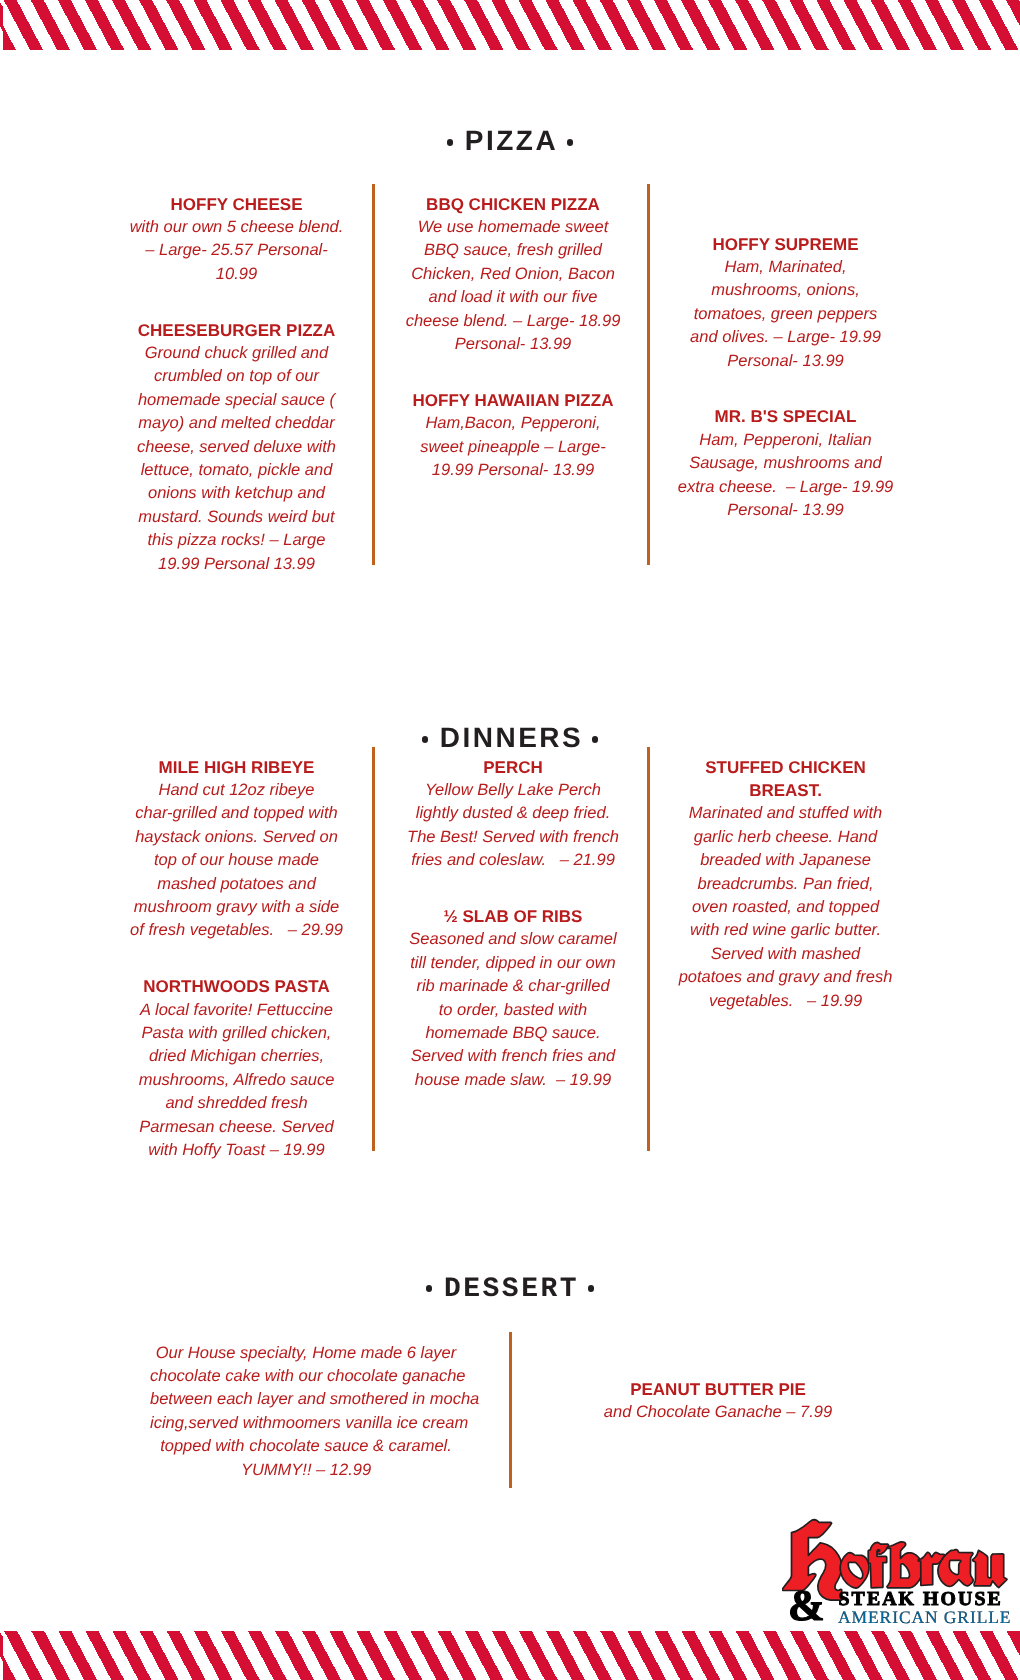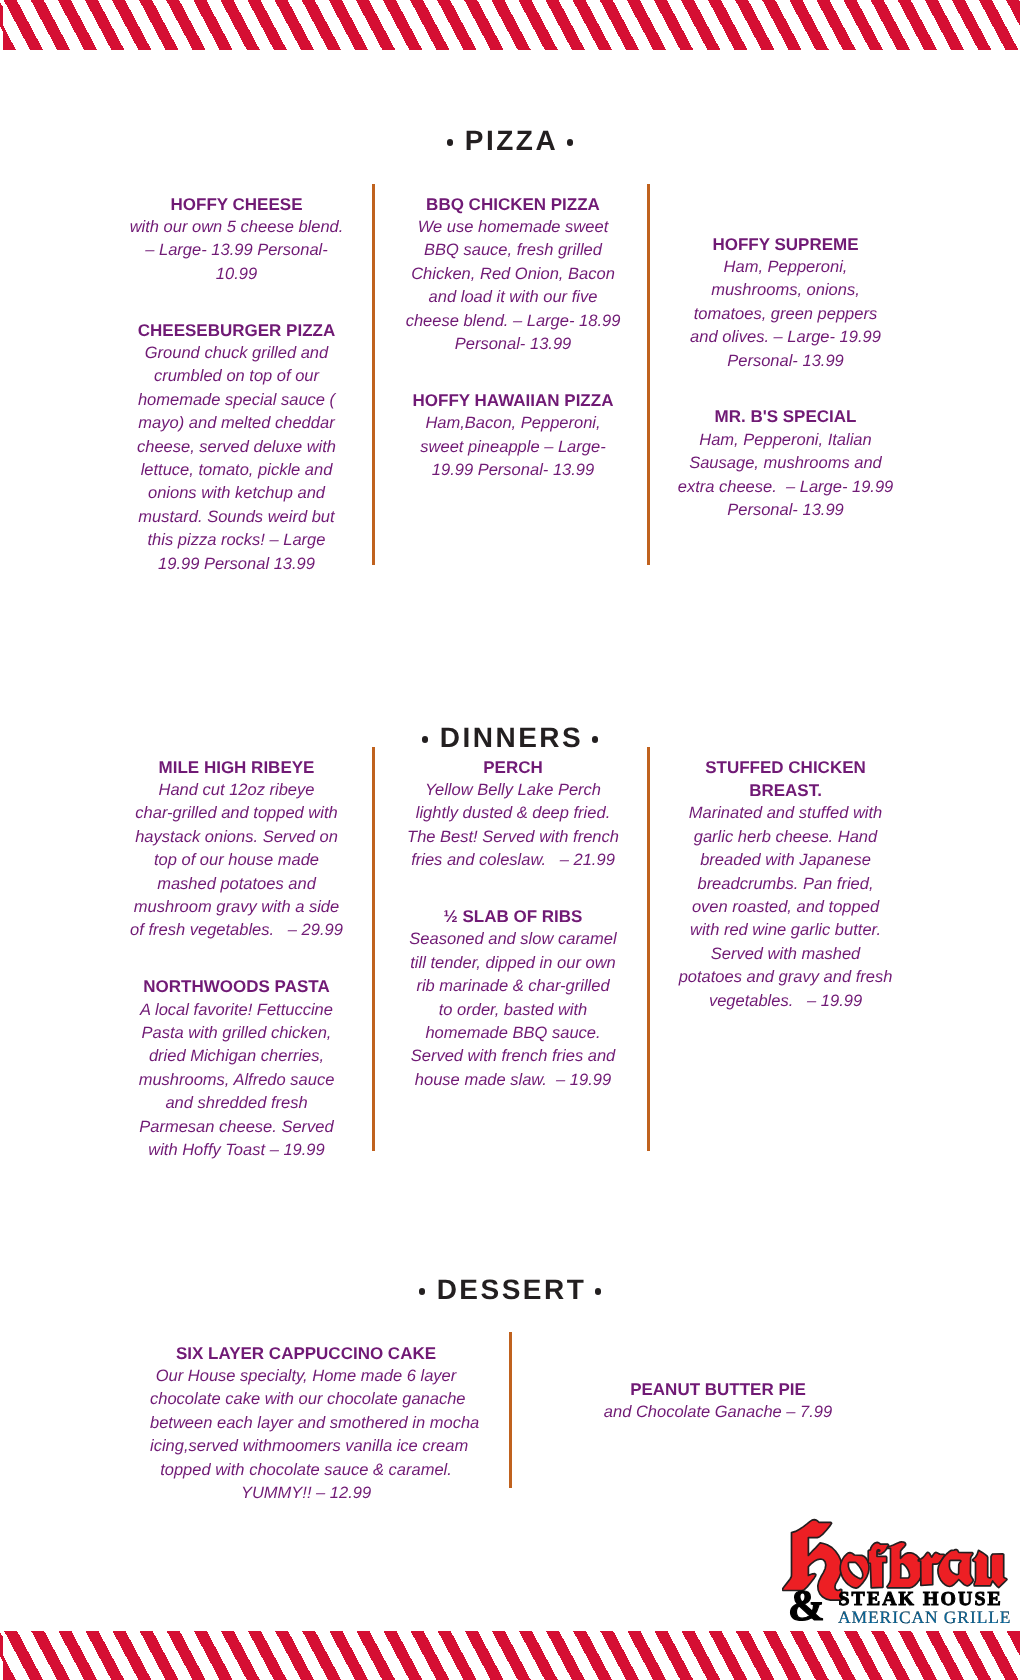--- a/index.html
+++ b/index.html
@@ -25,21 +25,21 @@
     line-height:28px;white-space:nowrap;}
   .section-head .bul{display:inline-block;width:6.6px;height:6.6px;
     border-radius:50%;background:#231f20;vertical-align:baseline;
     position:relative;top:-4px;
     font-size:0;letter-spacing:0;overflow:hidden;text-indent:-99px;}
   .section-head .bul.l{margin-right:11.5px;}
   .section-head .bul.r{margin-left:8.5px;}
   .section-head .word{display:inline-block;}
 
   
-  .col{position:absolute;text-align:center;color:#701a75;}
+  .col{position:absolute;text-align:center;color:#b91c1c;}
   .item{}
   .iname{font-size:17px;font-weight:bold;line-height:23.4px;}
   .idesc{font-size:16.5px;font-style:italic;line-height:23.4px;white-space:pre;}
   .iname{white-space:pre;}
   .item + .item{margin-top:32.4px;}
 
   
   .divider{position:absolute;width:2.7px;background:#c0621e;}
 
   
@@ -60,21 +60,21 @@
 <div class="page">
   <div class="stripe stripe-top"></div>
   <div class="stripe stripe-bottom"></div>
   <div class="section-head" style="top:127px;"><span class="bul l">•</span><span class="word">PIZZA</span><span class="bul r">•</span></div>
   <div class="divider" style="left:372.0px;top:184px;height:381px;"></div>
   <div class="divider" style="left:646.9px;top:184px;height:381px;"></div>
   <div class="col" style="left:122.5px;top:192.5px;width:228px;">
     <div class="item">
       <div class="iname">HOFFY CHEESE</div>
       <div class="idesc">with our own 5 cheese blend.</div>
-      <div class="idesc">– Large- 13.99 Personal-</div>
+      <div class="idesc">– Large- 25.57 Personal-</div>
       <div class="idesc">10.99</div>
     </div>
     <div class="item">
       <div class="iname">CHEESEBURGER PIZZA</div>
       <div class="idesc">Ground chuck grilled and</div>
       <div class="idesc">crumbled on top of our</div>
       <div class="idesc">homemade special sauce (</div>
       <div class="idesc">mayo) and melted cheddar</div>
       <div class="idesc">cheese, served deluxe with</div>
       <div class="idesc">lettuce, tomato, pickle and</div>
@@ -97,21 +97,21 @@
     <div class="item">
       <div class="iname">HOFFY HAWAIIAN PIZZA</div>
       <div class="idesc">Ham,Bacon, Pepperoni,</div>
       <div class="idesc">sweet pineapple – Large-</div>
       <div class="idesc">19.99 Personal- 13.99</div>
     </div>
   </div>
   <div class="col" style="left:671.5px;top:192.5px;width:228px;margin-top:40px;">
     <div class="item">
       <div class="iname">HOFFY SUPREME</div>
-      <div class="idesc">Ham, Pepperoni,</div>
+      <div class="idesc">Ham, Marinated,</div>
       <div class="idesc">mushrooms, onions,</div>
       <div class="idesc">tomatoes, green peppers</div>
       <div class="idesc">and olives. – Large- 19.99</div>
       <div class="idesc">Personal- 13.99</div>
     </div>
     <div class="item">
       <div class="iname">MR. B'S SPECIAL</div>
       <div class="idesc">Ham, Pepperoni, Italian</div>
       <div class="idesc">Sausage, mushrooms and</div>
       <div class="idesc">extra cheese.  – Large- 19.99</div>
@@ -170,25 +170,24 @@
       <div class="idesc">garlic herb cheese. Hand</div>
       <div class="idesc">breaded with Japanese</div>
       <div class="idesc">breadcrumbs. Pan fried,</div>
       <div class="idesc">oven roasted, and topped</div>
       <div class="idesc">with red wine garlic butter.</div>
       <div class="idesc">Served with mashed</div>
       <div class="idesc">potatoes and gravy and fresh</div>
       <div class="idesc">vegetables.   – 19.99</div>
     </div>
   </div>
-  <div class="section-head" style="top:1276px;"><span class="bul l">•</span><span class="word">DESSERT</span><span class="bul r">•</span></div>
+  <div class="section-head" style="top:1276px;font-family:Liberation Mono, monospace;"><span class="bul l">•</span><span class="word">DESSERT</span><span class="bul r">•</span></div>
   <div class="divider" style="left:509.3px;top:1332px;height:156px;"></div>
   <div class="col" style="left:150px;top:1341.5px;width:312px;">
     <div class="item">
-      <div class="iname">SIX LAYER CAPPUCCINO CAKE</div>
       <div class="idesc">Our House specialty, Home made 6 layer</div>
       <div class="idesc">chocolate cake with our chocolate ganache</div>
       <div class="idesc">between each layer and smothered in mocha</div>
       <div class="idesc">icing,served withmoomers vanilla ice cream</div>
       <div class="idesc">topped with chocolate sauce &amp; caramel.</div>
       <div class="idesc">YUMMY!! – 12.99</div>
     </div>
   </div>
   <div class="col" style="left:542px;top:1378px;width:352px;">
     <div class="item">

